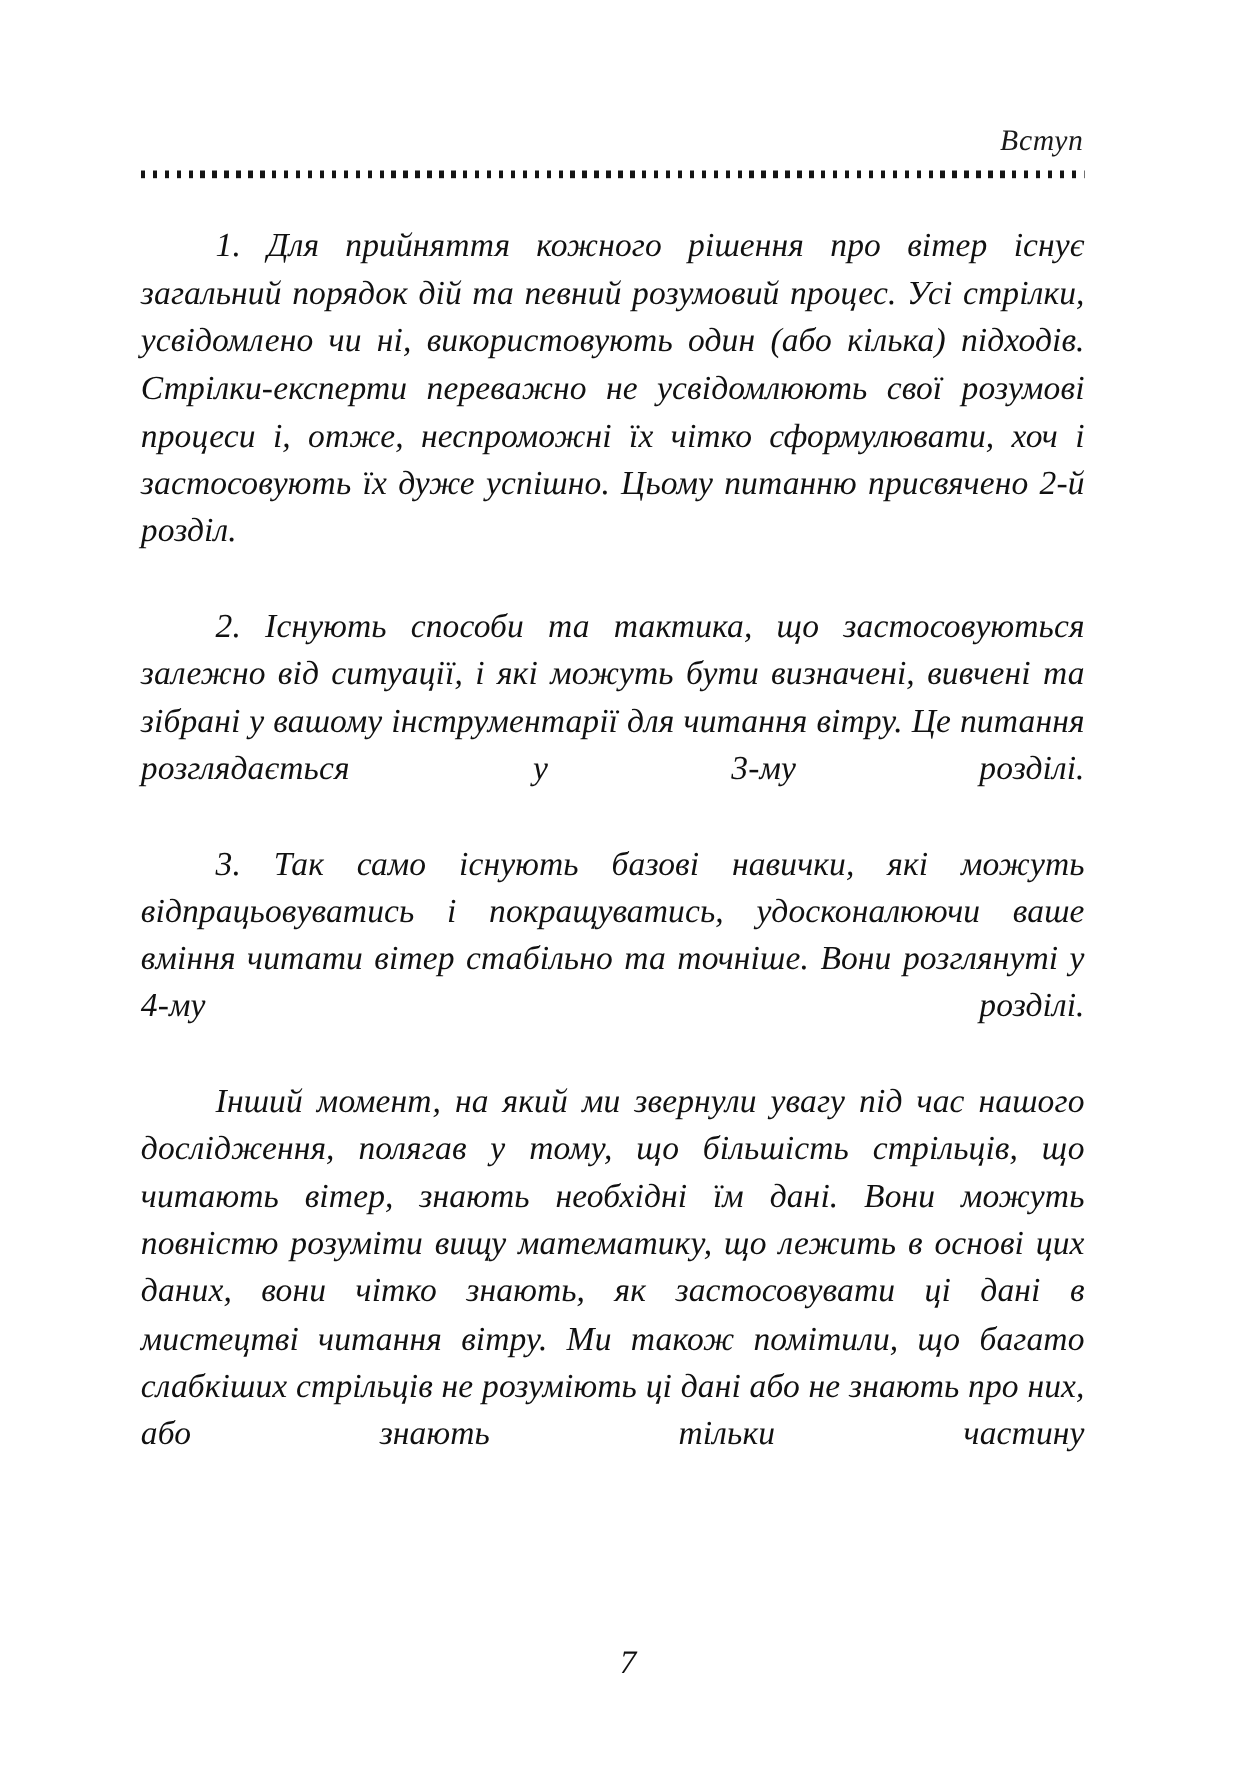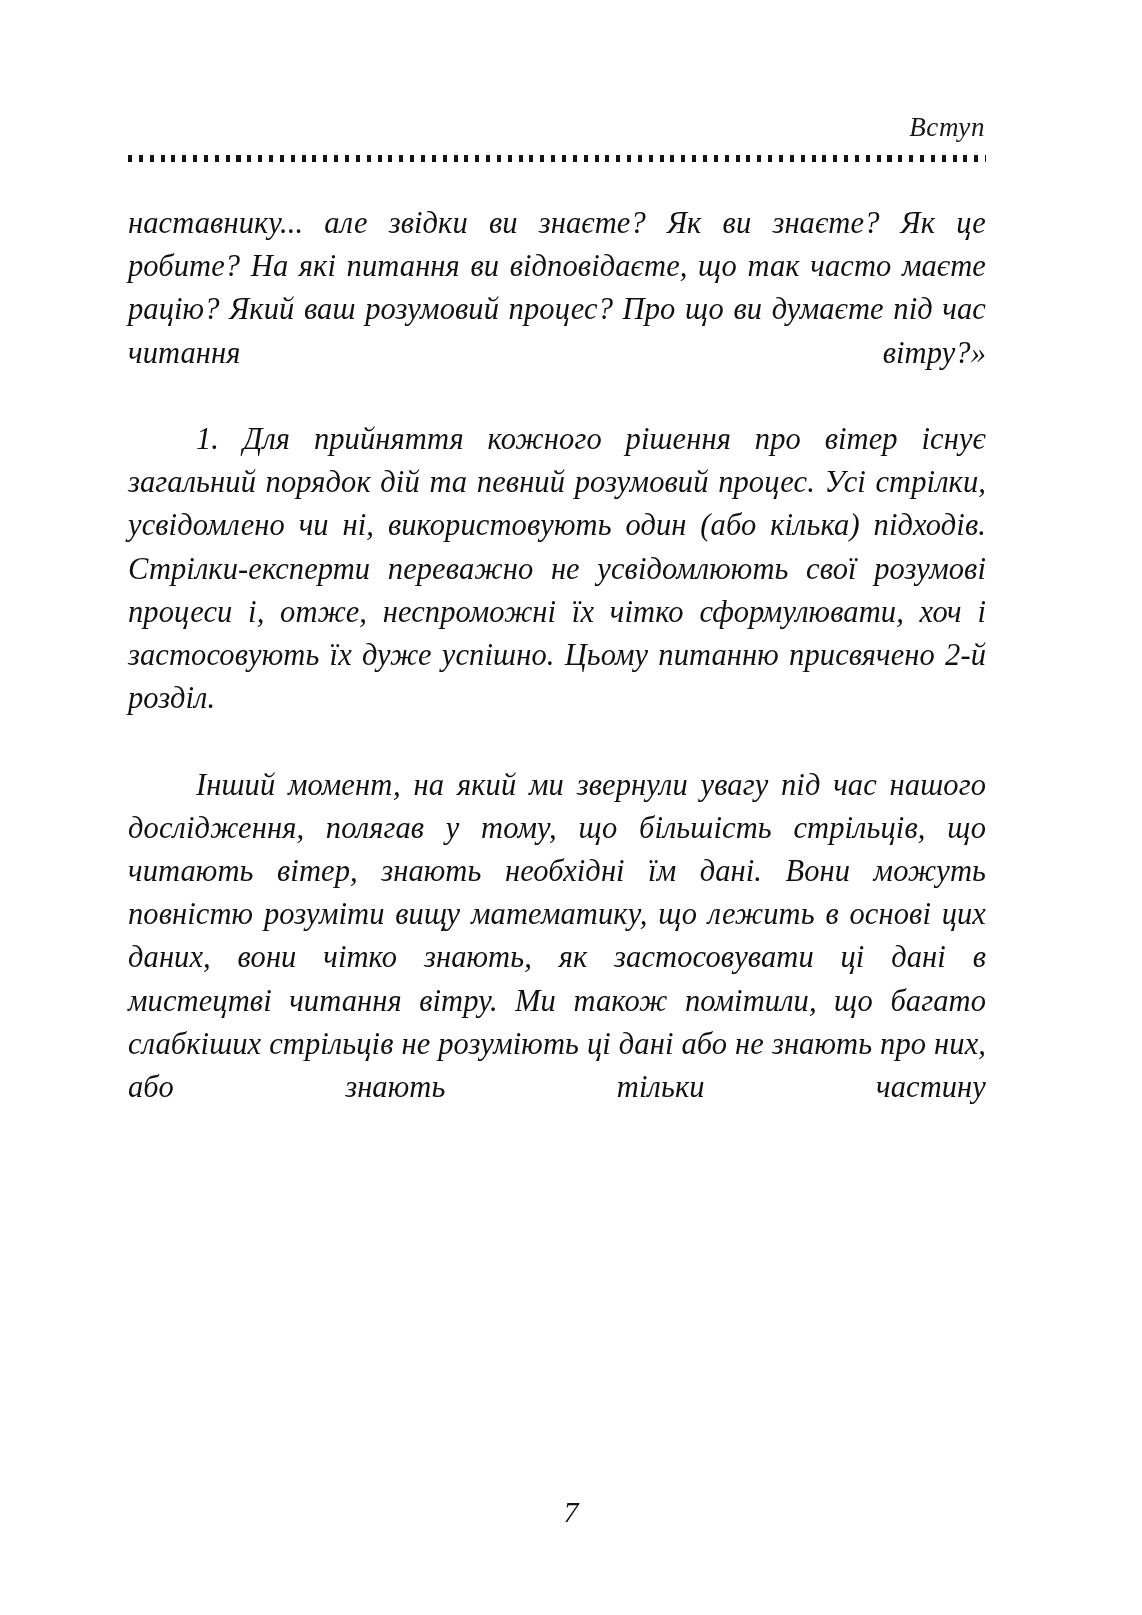--- a/index.html
+++ b/index.html
@@ -112,20 +112,21 @@
 
 <div class="page">
 
   <div class="running-head">
     <span class="running-head-title">Вступ</span>
   </div>
 
   <div class="header-rule"></div>
 
   <div class="text-column">
-    <p class="para no-indent">наставнику... але звідки ви знаєте? Як ви знаєте? Як це робите? На які питання ви відповідаєте, що так часто маєте рацію? Який ваш розумовий процес? Про що ви думаєте під час читання вітру?»</p>
     <p class="para indent">1. Для прийняття кожного рішення про вітер існує загальний порядок дій та певний розумовий процес. Усі стрілки, усвідомлено чи ні, використовують один (або кілька) підходів. Стрілки-експерти переважно не усвідомлюють свої розумові процеси і, отже, неспроможні їх чітко сформулювати, хоч і застосовують їх дуже успішно. Цьому питанню присвячено 2-й розділ.</p>
+    <p class="para indent">2. Існують способи та тактика, що застосовуються залежно від ситуації, і які можуть бути визначені, вивчені та зібрані у вашому інструментарії для читання вітру. Це питання розглядається у 3-му розділі.</p>
+    <p class="para indent">3. Так само існують базові навички, які можуть відпрацьовуватись і покращуватись, удосконалюючи ваше вміння читати вітер стабільно та точніше. Вони розглянуті у 4-му розділі.</p>
     <p class="para indent">Інший момент, на який ми звернули увагу під час нашого дослідження, полягав у тому, що більшість стрільців, що читають вітер, знають необхідні їм дані. Вони можуть повністю розуміти вищу математику, що лежить в основі цих даних, вони чітко знають, як застосовувати ці дані в мистецтві читання вітру. Ми також помітили, що багато слабкіших стрільців не розуміють ці дані або не знають про них, або знають тільки частину</p>
   </div>
 
   <div class="folio">7</div>
 
 </div>
 
 </body></html>

